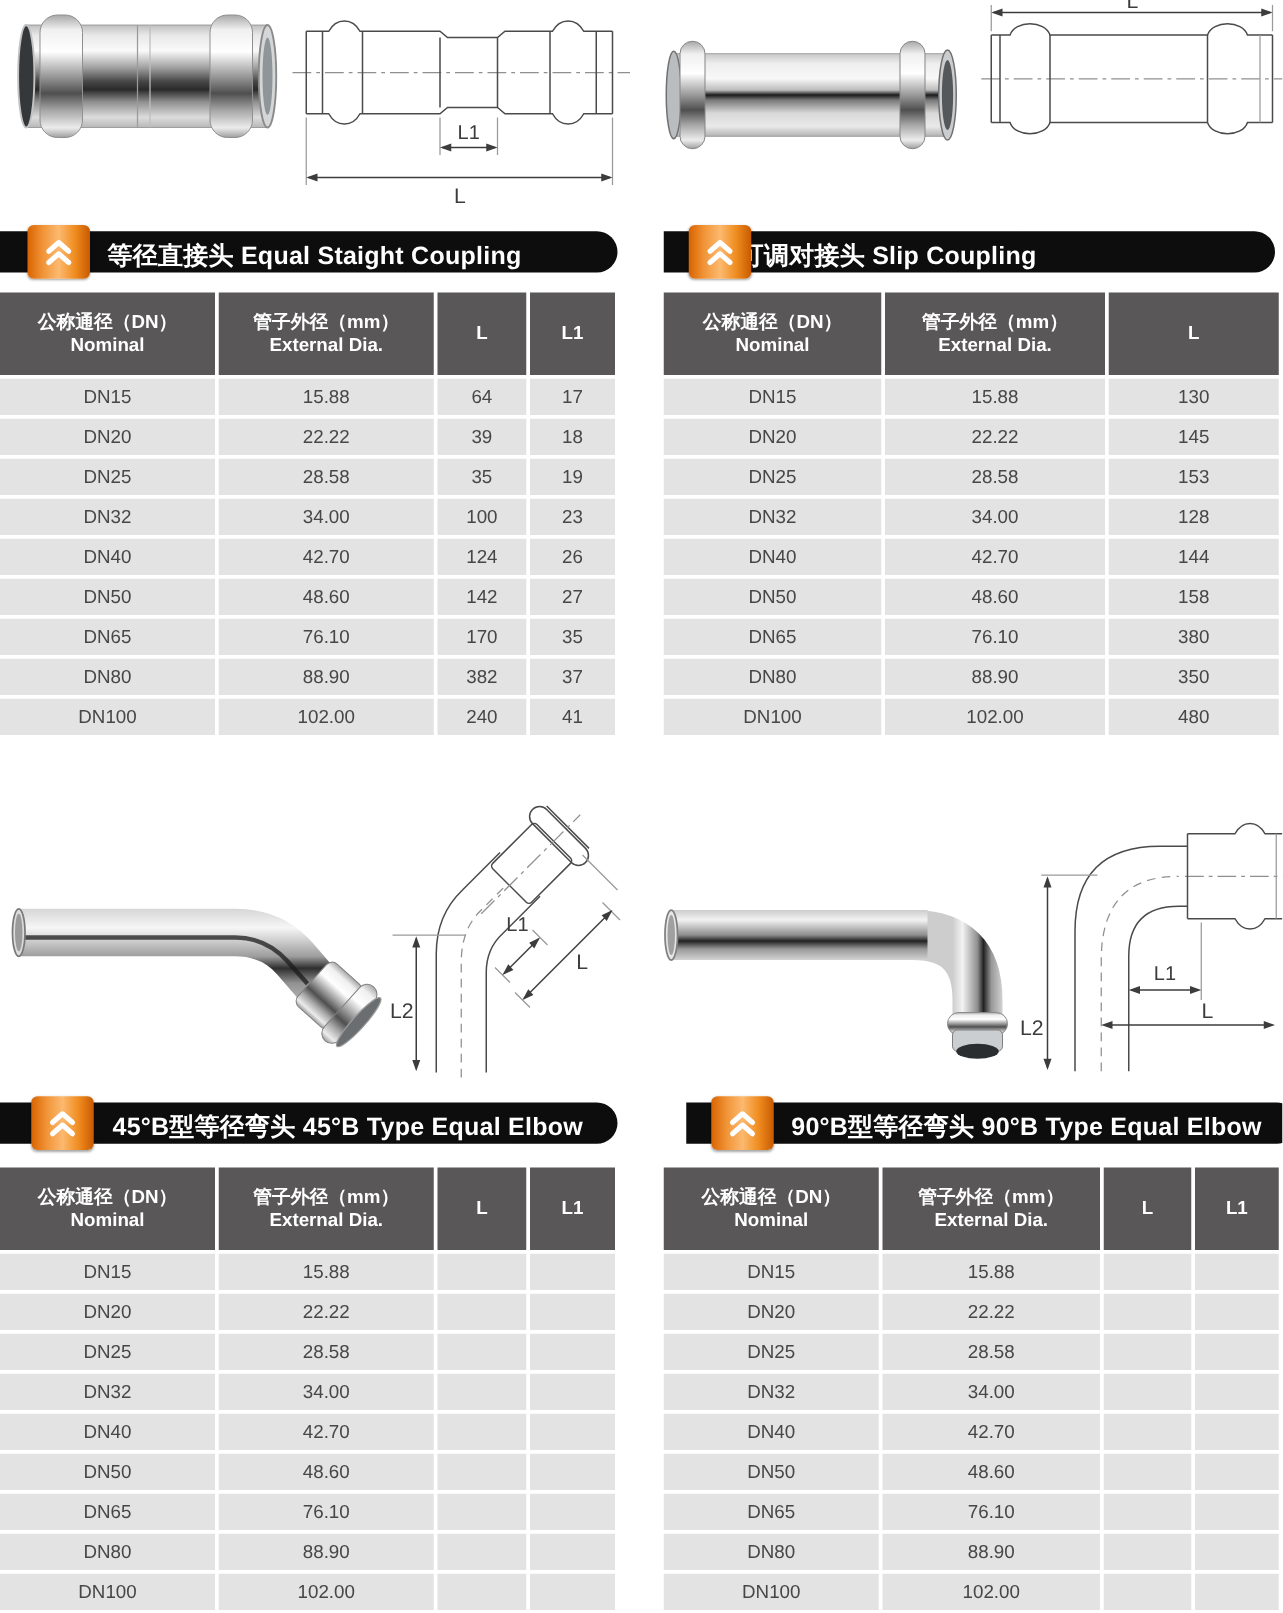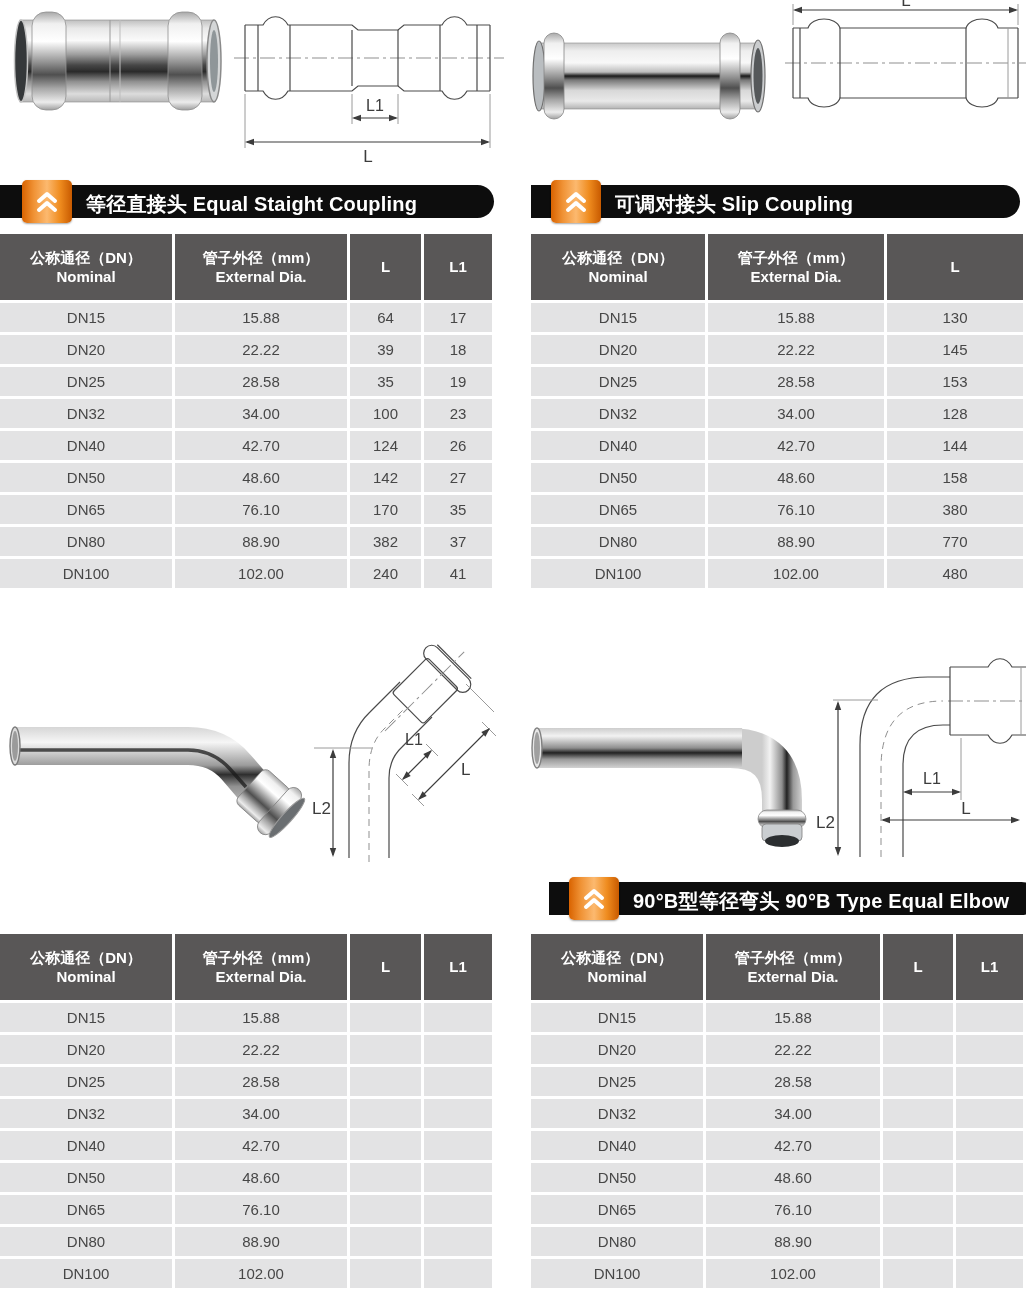--- a/index.html
+++ b/index.html
@@ -132,21 +132,21 @@
     <span class="bar-title">等径直接头 Equal Staight Coupling</span>
   </div>
 
   <div class="bar" style="left:531px;top:185px;width:489px">
     <span class="tab" style="left:20px">
       <svg width="26" height="24" viewBox="0 0 26 24" style="position:static">
         <polyline points="5,11 13,4 21,11" fill="none" stroke="#fff" stroke-width="4" stroke-linecap="round" stroke-linejoin="round"></polyline>
         <polyline points="5,20 13,13 21,20" fill="none" stroke="#fff" stroke-width="4" stroke-linecap="round" stroke-linejoin="round"></polyline>
       </svg>
     </span>
-    <span class="bar-title" style="margin-left:84px">可调对接头 Slip Coupling</span>
+    <span class="bar-title" style="margin-left:60px">可调对接头 Slip Coupling</span>
   </div>
 
   <table style="left:-3px;top:231px">
     <colgroup>
         <col style="width:172px">
         <col style="width:172px">
         <col style="width:71px">
         <col style="width:68px">
       </colgroup>
     <thead>
@@ -281,21 +281,21 @@
           <td>158</td>
         </tr>
         <tr>
           <td>DN65</td>
           <td>76.10</td>
           <td>380</td>
         </tr>
         <tr>
           <td>DN80</td>
           <td>88.90</td>
-          <td>770</td>
+          <td>350</td>
         </tr>
         <tr>
           <td>DN100</td>
           <td>102.00</td>
           <td>480</td>
         </tr>
       </tbody>
   </table>
 
   <svg style="left:8px;top:700px" width="295" height="125" viewBox="0 0 295 125">
@@ -403,20 +403,29 @@
     <polygon class="arrow" points="95,142 104,138.8 104,145.2"></polygon>
     <polygon class="arrow" points="153,142 144,138.8 144,145.2"></polygon>
     <text class="dim-label" x="124" y="134" text-anchor="middle">L1</text>
 
     <line x1="75" y1="170" x2="210" y2="170" stroke="#3c3c3c" stroke-width="1.2"></line>
     <polygon class="arrow" points="73,170 82,166.8 82,173.2"></polygon>
     <polygon class="arrow" points="212,170 203,166.8 203,173.2"></polygon>
     <text class="dim-label big" x="158" y="164" text-anchor="middle">L</text>
   </svg>
 
+  <div class="bar" style="left:0;top:882px;width:494px">
+    <span class="tab" style="left:25px">
+      <svg width="26" height="24" viewBox="0 0 26 24" style="position:static">
+        <polyline points="5,11 13,4 21,11" fill="none" stroke="#fff" stroke-width="4" stroke-linecap="round" stroke-linejoin="round"></polyline>
+        <polyline points="5,20 13,13 21,20" fill="none" stroke="#fff" stroke-width="4" stroke-linecap="round" stroke-linejoin="round"></polyline>
+      </svg>
+    </span>
+    <span class="bar-title" style="margin-left:90px">45°B型等径弯头  45°B Type Equal Elbow</span>
+  </div>
 
   <div class="bar" style="left:549px;top:882px;width:489px">
     <span class="tab" style="left:20px">
       <svg width="26" height="24" viewBox="0 0 26 24" style="position:static">
         <polyline points="5,11 13,4 21,11" fill="none" stroke="#fff" stroke-width="4" stroke-linecap="round" stroke-linejoin="round"></polyline>
         <polyline points="5,20 13,13 21,20" fill="none" stroke="#fff" stroke-width="4" stroke-linecap="round" stroke-linejoin="round"></polyline>
       </svg>
     </span>
     <span class="bar-title" style="margin-left:84px">90°B型等径弯头  90°B Type Equal Elbow</span>
   </div>

